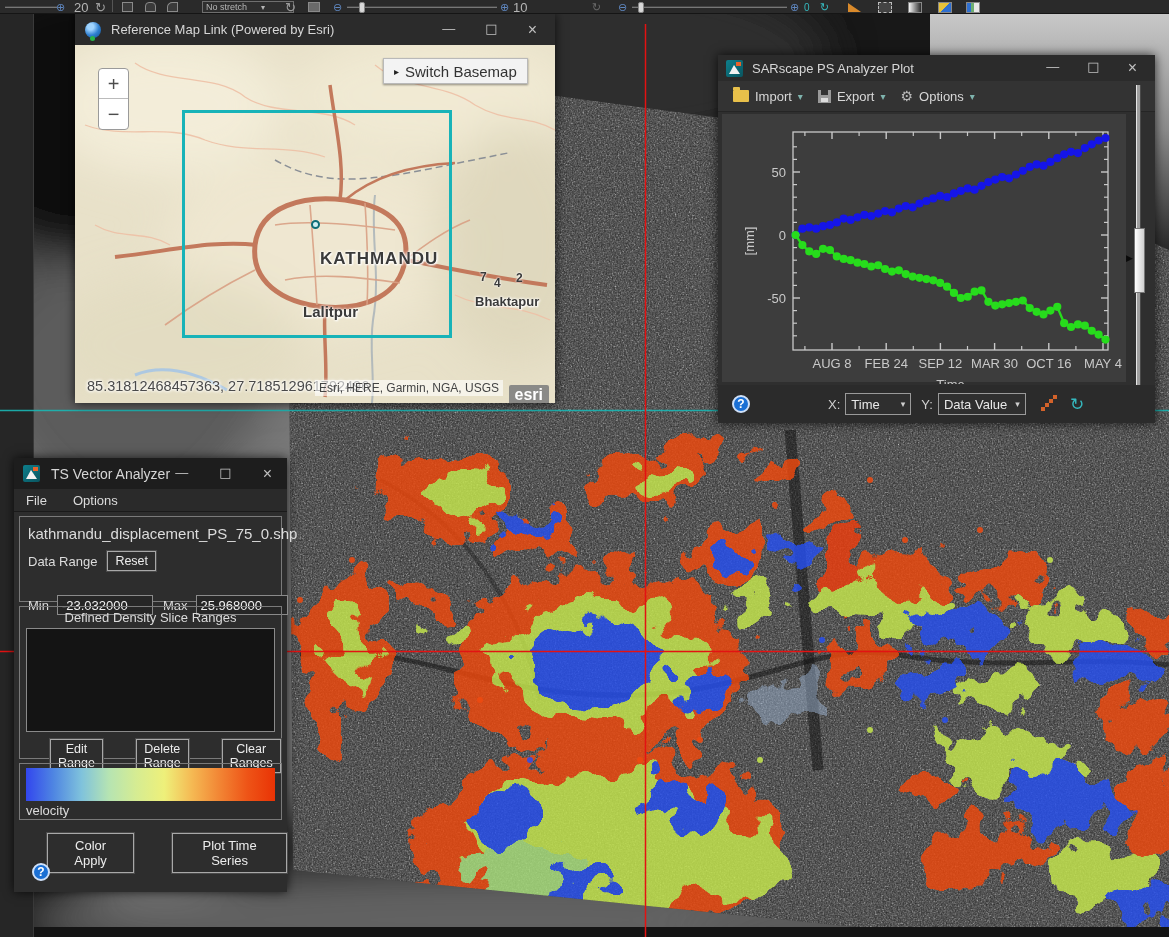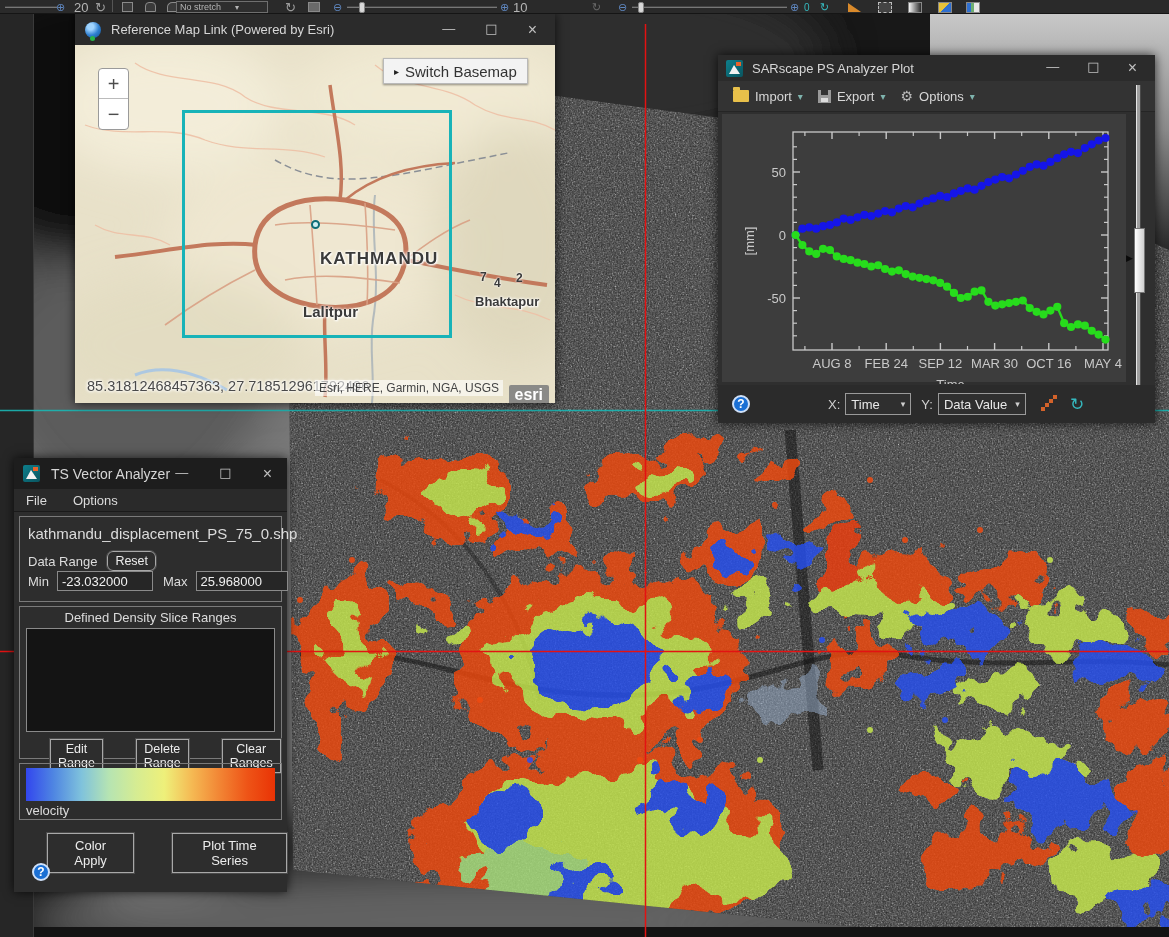--- a/index.html
+++ b/index.html
@@ -266,21 +266,21 @@
   <div class="tt" style="left:5px;width:52px;">
       <div class="tt-track" style="width:52px;"></div>
     </div>
   <span class="tt glyph blue-g" style="left:56px;">⊕</span>
   <span class="tt" style="left:74px;color:#b5b5b5;">20</span>
   <span class="tt glyph" style="left:95px;">↻</span>
   <span class="tt" style="left:112px;width:1px;height:12px;background:#555;"></span>
   <span class="tt tt-ico" style="left:122px;width:11px;height:10px;top:2px;"></span>
   <span class="tt tt-ico" style="left:145px;width:11px;height:10px;top:2px;border-radius:4px 4px 0 0;"></span>
   <span class="tt tt-ico" style="left:167px;width:11px;height:10px;top:2px;border-radius:50% 0 0 0;"></span>
-  <div class="tt combo-mini" style="left:176px;width:92px;">
+  <div class="tt combo-mini" style="left:202px;width:92px;">
     <span>No stretch</span>
       <span class="glyph" style="font-size:8px;">▾</span>
   </div>
   <span class="tt glyph" style="left:285px;">↻</span>
   <span class="tt tt-ico" style="left:308px;width:12px;height:10px;top:2px;background:#6a6a6a;"></span>
   <span class="tt glyph blue-g" style="left:333px;">⊖</span>
   <div class="tt" style="left:347px;width:150px;">
     <div class="tt-track" style="width:150px;"></div>
       <div class="tt-handle" style="left:12px;"></div>
   </div>
@@ -596,23 +596,23 @@
   </div>
   <div id="ts-menubar">
     <span>File</span>
     <span>Options</span>
   </div>
 
   <div class="grp" id="grp-range">
     <div id="ts-filename">kathmandu_displacement_PS_75_0.shp</div>
     <div class="row">
       <span>Data Range</span>
-      <button class="tsbtn" style="margin-left:10px;border-radius:6px;">Reset</button>
-    </div>
-    <div class="row" style="margin-top:0;">
+      <button class="tsbtn" style="margin-left:10px;">Reset</button>
+    </div>
+    <div class="row" style="margin-top:24px;">
       <span>Min</span>
       <input class="tsinput" style="width: 96px; margin-left: 8px;" value="-23.032000">
       <span style="margin-left:10px;">Max</span>
       <input class="tsinput" style="width: 92px; margin-left: 8px;" value="25.968000">
     </div>
   </div>
 
   <div class="grp" id="grp-slice">
     <div id="slice-title">Defined Density Slice Ranges</div>
     <div id="slice-list"></div>

